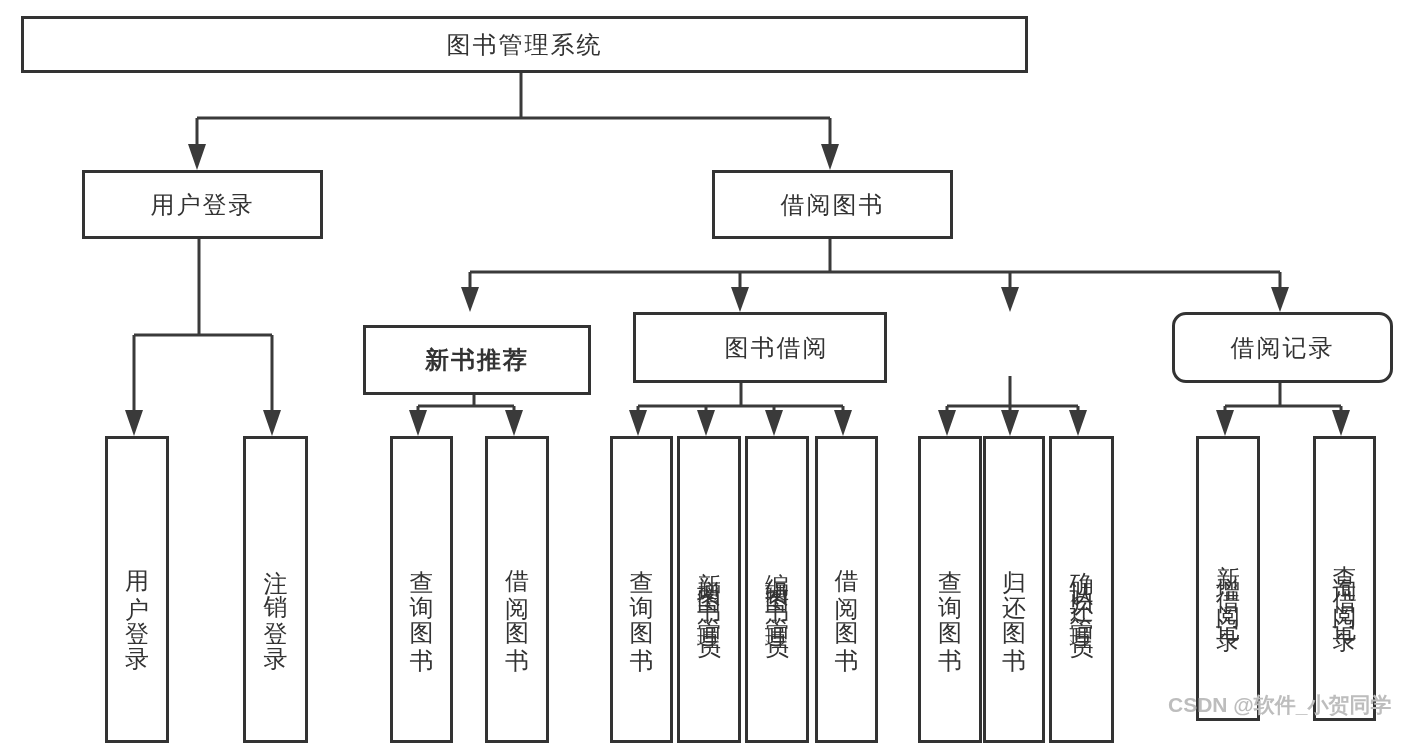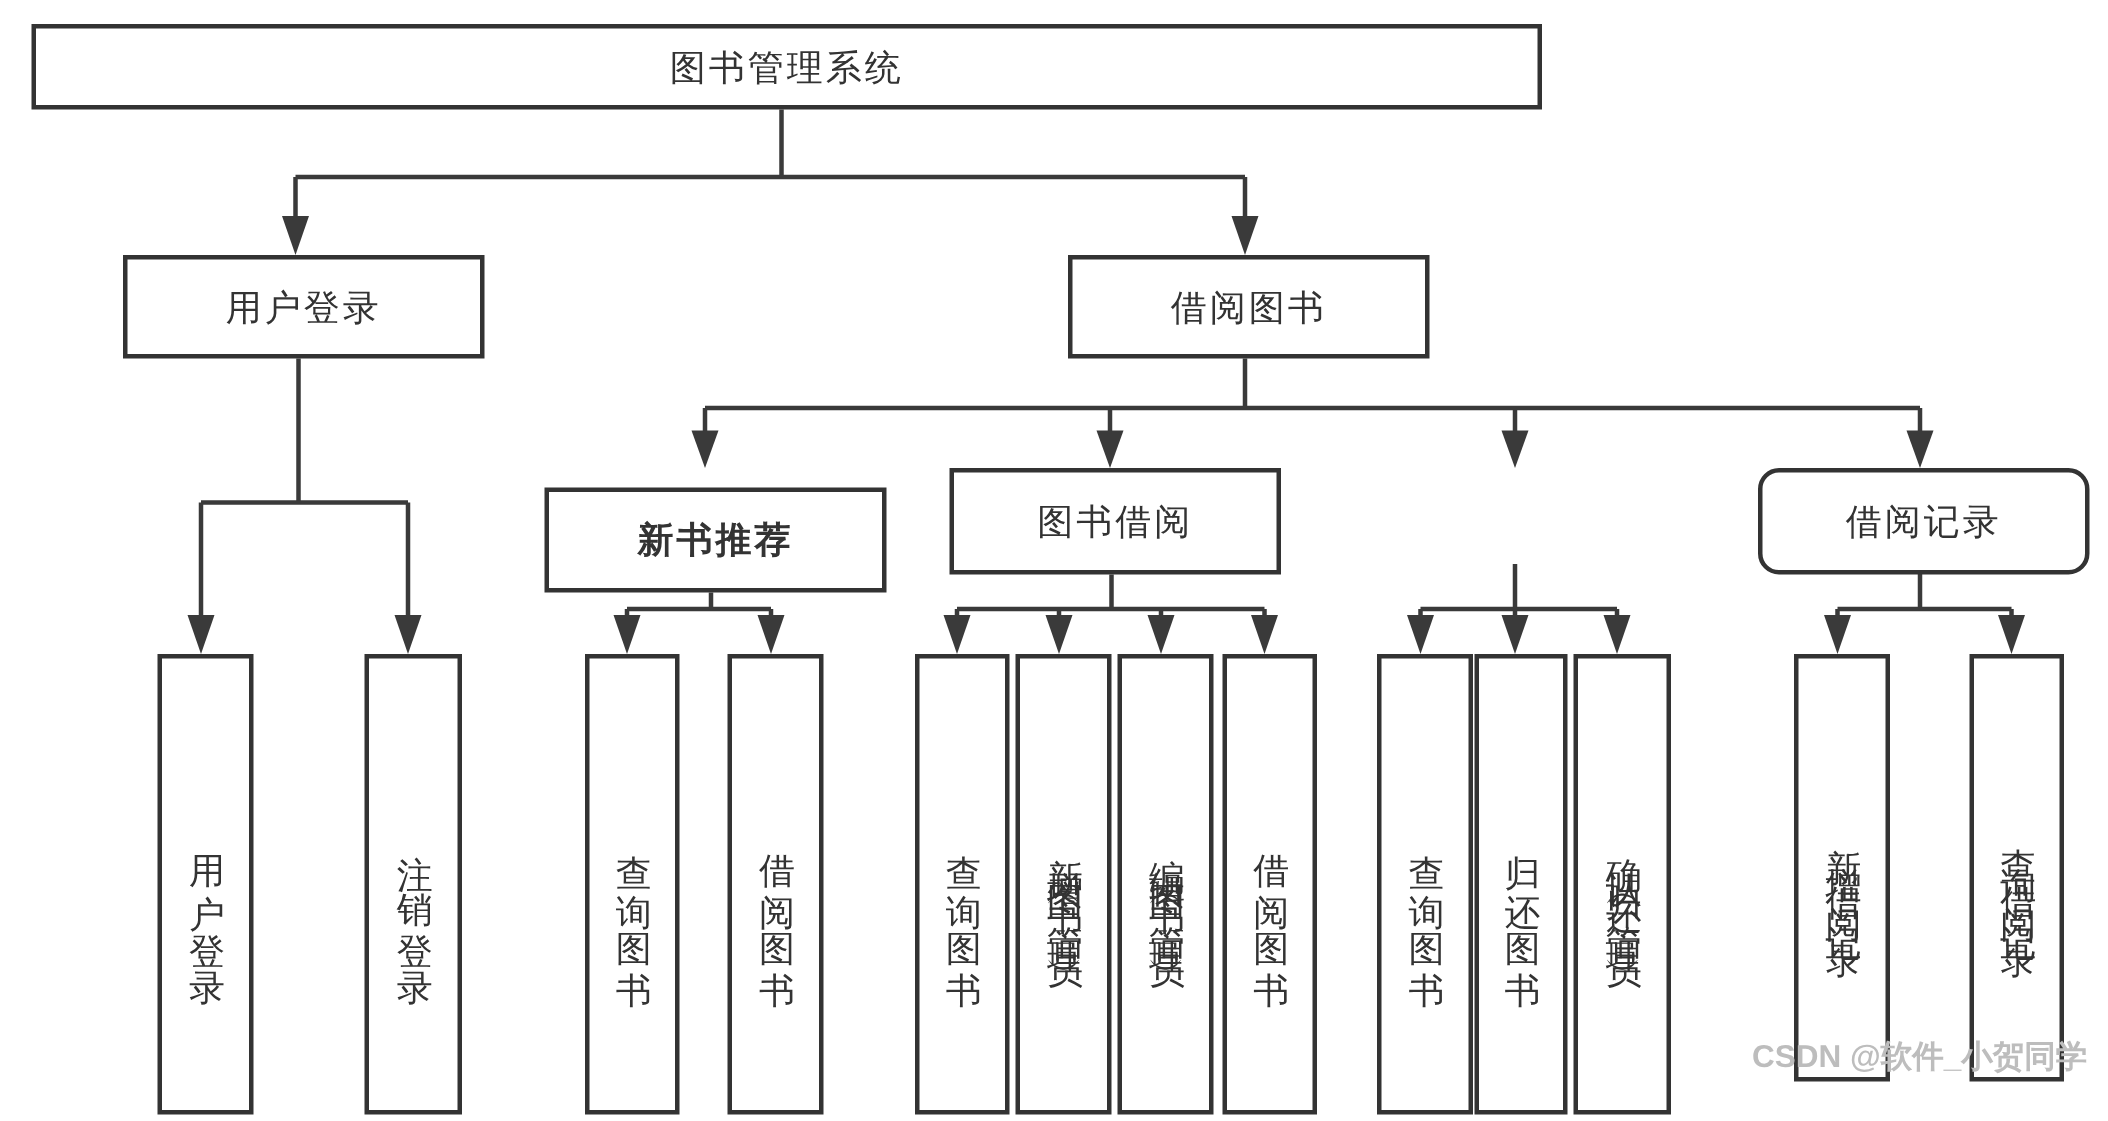--- a/index.html
+++ b/index.html
@@ -98,21 +98,21 @@
   <div class="node" style="left:82px; top:170px; width:235px; height:63px;">
     <span>用户登录</span>
   </div>
   <div class="node" style="left:712px; top:170px; width:235px; height:63px;">
     <span>借阅图书</span>
   </div>
 
   <div class="node" style="left:363px; top:325px; width:222px; height:64px;font-weight:bold;">
     <span>新书推荐</span>
   </div>
-  <div class="node" style="left:633px; top:312px; width:215px; height:65px;">
+  <div class="node" style="left:633px; top:312px; width:215px; height:65px;padding-left:33px;">
     <span>图书借阅</span>
   </div>
   <div class="node" style="left:1172px; top:312px; width:215px; height:65px;border-radius:14px;">
     <span>借阅记录</span>
   </div>
 
   <div class="node leaf" style="left:105px; top:436px; width:58px; height:301px;">
     <span class="vtext vt4">用户登录</span>
   </div>
   <div class="node leaf" style="left:243px; top:436px; width:59px; height:301px;">

